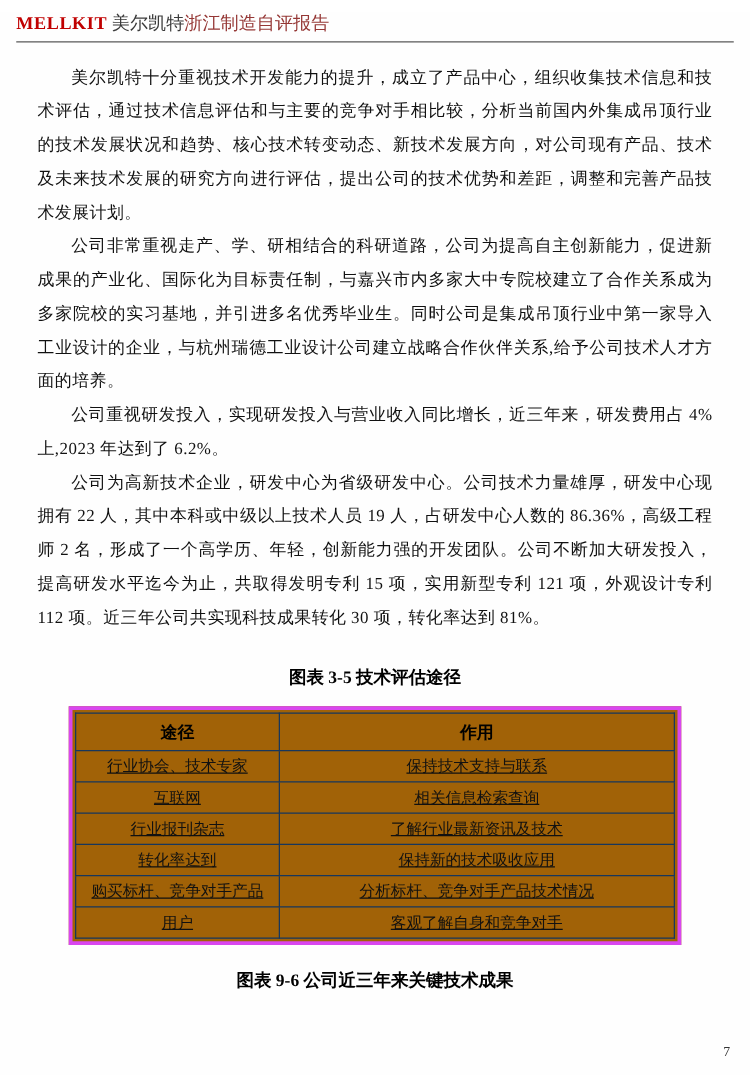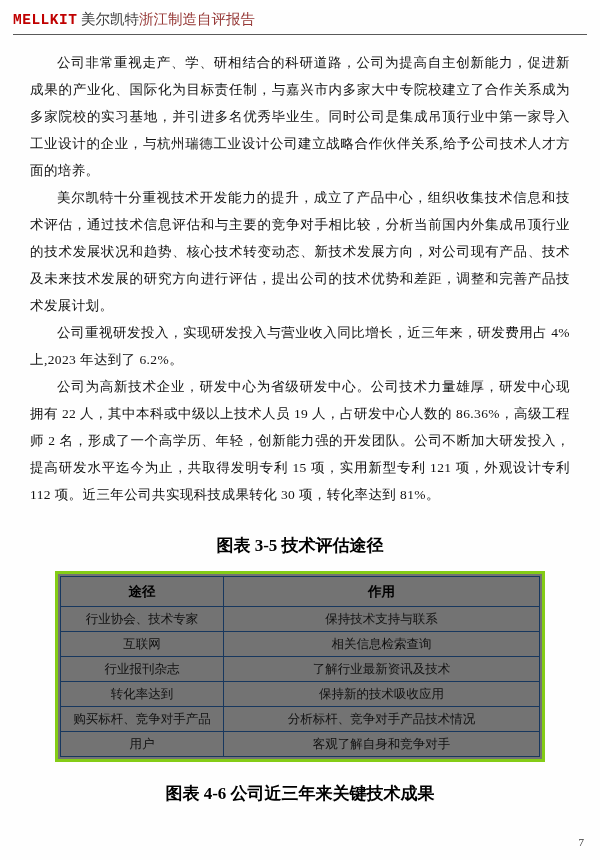--- a/index.html
+++ b/index.html
@@ -19,21 +19,21 @@
   
   .header {
     margin: 10px 13px 0 13px;
     padding-bottom: 5px;
     border-bottom: 1.5px solid #595959;
     font-size: 14.5px;
     line-height: 18px;
     white-space: nowrap;
   }
   .brand {
-    font-family: Liberation Mono, monospace;
+    font-family: Liberation Serif, serif;
     font-weight: bold;
     color: #c00000;
     letter-spacing: 0.5px;
   }
   .title-dark { color: #3b3b3b; margin-top: 20px; }
   .title-red  { color: #953735; margin-top: 20px; }
 
   
   .content {
     margin: 14px 30px 0 30px;
@@ -46,33 +46,33 @@
     text-indent: 2em;
     letter-spacing: 0.4px;
     color: #111;
   }
 
   
   .fig-caption {
     margin: 26px 0 14px 0;
     text-align: center;
     font-weight: bold;
-    font-size: 17px;
+    font-size: 14px;
     color: #000;
   }
   .fig-caption.next { margin: 20px 0 0 0; }
 
   
   .table-wrap {
     width: 490px;
     margin: 0 auto;
-    border: 3px solid #84cc16;
+    border: 3px solid #d946ef;
     padding: 2px;
     box-sizing: border-box;
-    background: #737373;
+    background: #a16207;
   }
   table.eval {
     width: 100%;
     border-collapse: collapse;
     table-layout: fixed;
   }
   table.eval th, table.eval td {
     border: 1px solid #17375e;
     text-align: center;
     vertical-align: middle;
@@ -83,20 +83,21 @@
   table.eval th {
     height: 29px;
     font-size: 13.5px;
     font-weight: bold;
     color: #000;
   }
   table.eval td {
     height: 24px;
     font-size: 12.5px;
     color: #111;
+    text-decoration: underline;
   }
   table.eval col.c1 { width: 34%; }
   table.eval col.c2 { width: 66%; }
 
   
   .page-number {
     position: absolute;
     right: 16px;
     bottom: 22px;
     font-size: 11px;
@@ -107,22 +108,22 @@
 <body>
 
 <div class="page">
 
   <div class="header">
     <span class="brand">MELLKIT</span>
     <span class="title-dark">美尔凯特</span><span class="title-red">浙江制造自评报告</span>
   </div>
 
   <div class="content">
+    <p>美尔凯特十分重视技术开发能力的提升，成立了产品中心，组织收集技术信息和技术评估，通过技术信息评估和与主要的竞争对手相比较，分析当前国内外集成吊顶行业的技术发展状况和趋势、核心技术转变动态、新技术发展方向，对公司现有产品、技术及未来技术发展的研究方向进行评估，提出公司的技术优势和差距，调整和完善产品技术发展计划。</p>
     <p>公司非常重视走产、学、研相结合的科研道路，公司为提高自主创新能力，促进新成果的产业化、国际化为目标责任制，与嘉兴市内多家大中专院校建立了合作关系成为多家院校的实习基地，并引进多名优秀毕业生。同时公司是集成吊顶行业中第一家导入工业设计的企业，与杭州瑞德工业设计公司建立战略合作伙伴关系,给予公司技术人才方面的培养。</p>
-    <p>美尔凯特十分重视技术开发能力的提升，成立了产品中心，组织收集技术信息和技术评估，通过技术信息评估和与主要的竞争对手相比较，分析当前国内外集成吊顶行业的技术发展状况和趋势、核心技术转变动态、新技术发展方向，对公司现有产品、技术及未来技术发展的研究方向进行评估，提出公司的技术优势和差距，调整和完善产品技术发展计划。</p>
     <p>公司重视研发投入，实现研发投入与营业收入同比增长，近三年来，研发费用占 4%上,2023 年达到了 6.2%。</p>
     <p>公司为高新技术企业，研发中心为省级研发中心。公司技术力量雄厚，研发中心现拥有 22 人，其中本科或中级以上技术人员 19 人，占研发中心人数的 86.36%，高级工程师 2 名，形成了一个高学历、年轻，创新能力强的开发团队。公司不断加大研发投入，提高研发水平迄今为止，共取得发明专利 15 项，实用新型专利 121 项，外观设计专利 112 项。近三年公司共实现科技成果转化 30 项，转化率达到 81%。</p>
 
     <div class="fig-caption">图表 3-5 技术评估途径</div>
 
     <div class="table-wrap">
       <table class="eval">
         <colgroup>
             <col class="c1">
             <col class="c2">
@@ -155,18 +156,18 @@
             <td>分析标杆、竞争对手产品技术情况</td>
           </tr>
           <tr>
             <td>用户</td>
             <td>客观了解自身和竞争对手</td>
           </tr>
         </tbody>
       </table>
     </div>
 
-    <div class="fig-caption next">图表 4-6 公司近三年来关键技术成果</div>
+    <div class="fig-caption next">图表 9-6 公司近三年来关键技术成果</div>
   </div>
 
   <div class="page-number">7</div>
 
 </div>
 
 </body></html>

